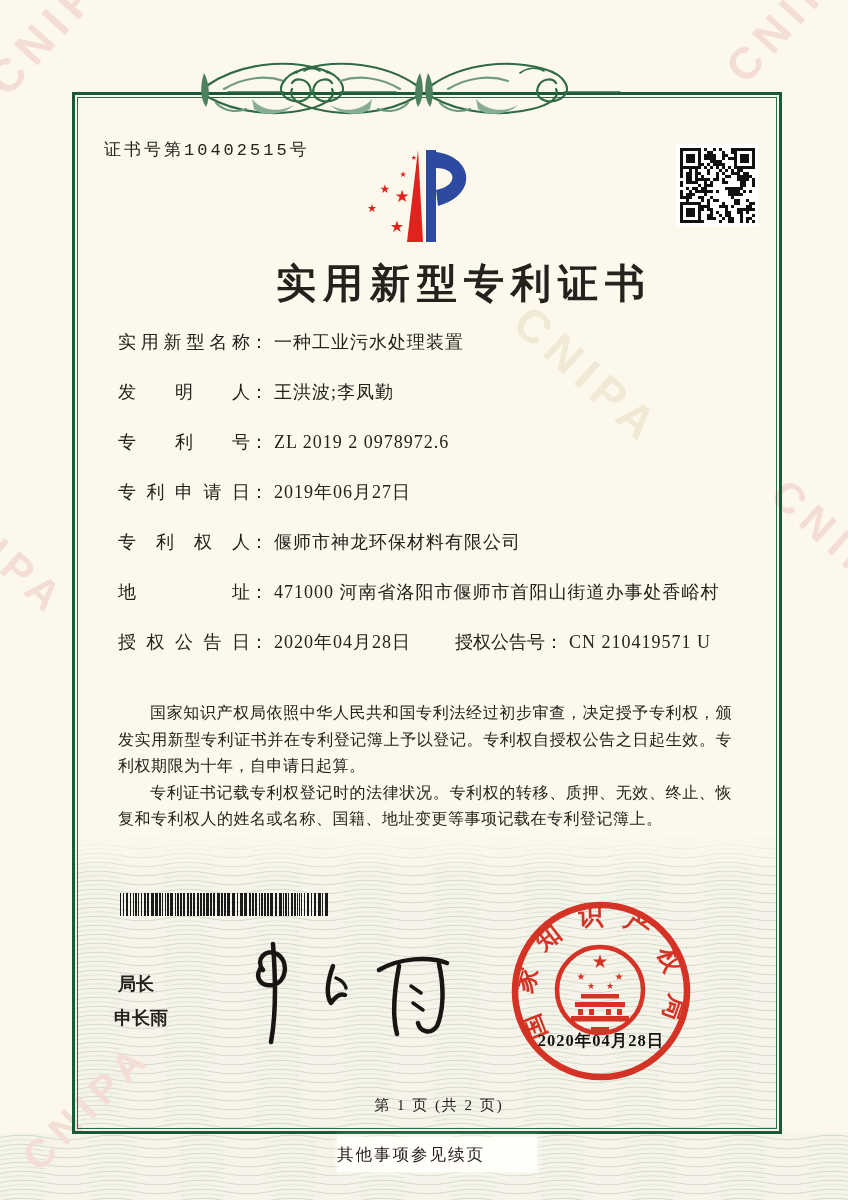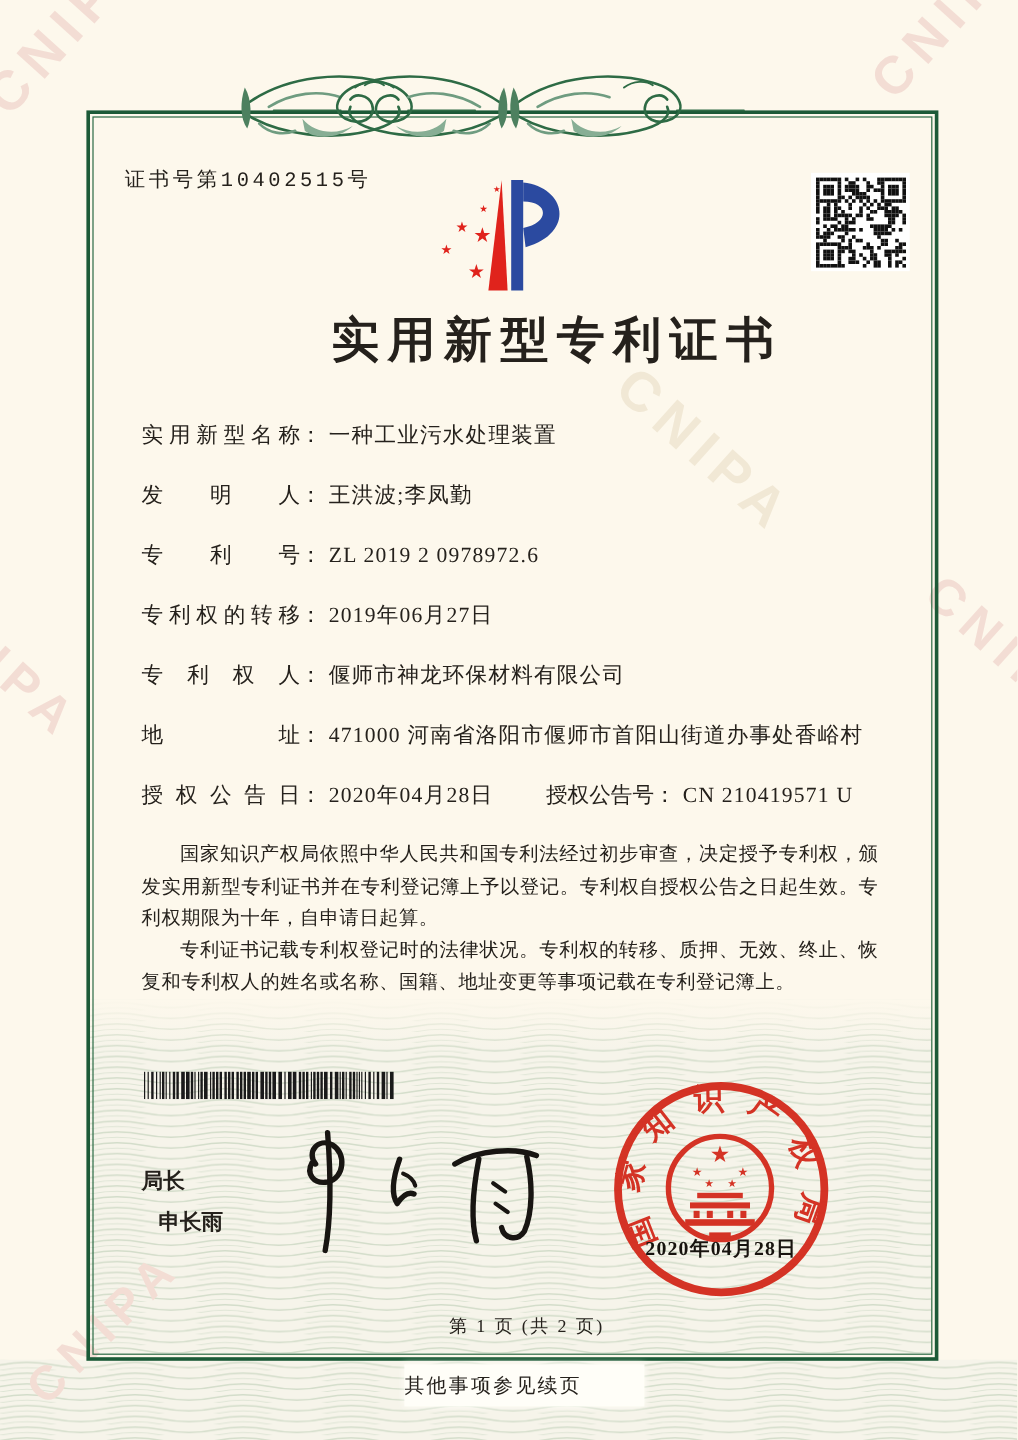--- a/index.html
+++ b/index.html
@@ -22,34 +22,34 @@
   .cert-border::after{content:"";position:absolute;left:2px;top:2px;right:2px;bottom:2px;
                border:1px solid #2a6a44;}
   .ornament{position:absolute;left:200px;top:55px;width:448px;height:78px;z-index:3;}
   
   .cert-no{position:absolute;left:104px;top:138px;font-size:17px;letter-spacing:3px;z-index:3;font-family:Liberation Mono, monospace;}
   .logo{position:absolute;left:356px;top:142px;width:132px;height:110px;z-index:3;}
   .qr{position:absolute;left:676px;top:144px;width:82px;height:82px;z-index:3;background:#fff;}
   .title{position:absolute;left:0;top:256px;width:100%;text-align:center;font-size:40px;
          font-weight:bold;letter-spacing:7px;z-index:3;padding-left:40px;}
   
-  .fields{position:absolute;left:118px;top:350px;width:620px;z-index:3;font-size:18px;}
+  .fields{position:absolute;left:118px;top:330px;width:620px;z-index:3;font-size:18px;}
   .frow{position:relative;height:20px;margin-bottom:30px;white-space:nowrap;}
   .flabel{display:inline-block;width:132px;text-align:justify;text-align-last:justify;vertical-align:top;}
   .fvalue{margin-left:6px;letter-spacing:1px;}
   .fpair2{position:absolute;left:337px;top:0;}
   
   .paras{position:absolute;left:118px;top:700px;width:614px;z-index:3;
          font-size:16px;line-height:26.5px;text-align:justify;letter-spacing:0.5px;}
   .paras p{margin:0;text-indent:2em;}
   
   .waves{position:absolute;z-index:0;}
   .barcode{position:absolute;left:120px;top:893px;width:214px;height:23px;z-index:3;}
   .director-title{position:absolute;left:118px;top:972px;font-size:18px;font-weight:bold;z-index:3;}
-  .director-name{position:absolute;left:132px;top:1006px;font-size:18px;font-weight:bold;z-index:3;}
+  .director-name{position:absolute;left:114px;top:1006px;font-size:18px;font-weight:bold;z-index:3;}
   .signature{position:absolute;left:233px;top:936px;width:228px;height:118px;z-index:4;}
   .seal{position:absolute;left:505px;top:896px;width:192px;height:192px;z-index:3;opacity:0.95;}
   .seal-date{position:absolute;left:505px;top:1030px;width:192px;text-align:center;z-index:4;
              font-size:16.5px;font-weight:bold;letter-spacing:1px;color:#17130e;}
   .page-info{position:absolute;left:0;top:1096px;width:100%;text-align:center;
              font-size:15px;letter-spacing:2px;z-index:3;padding-left:15px;}
   .footer-note{position:absolute;left:337px;top:1137px;width:200px;height:35px;z-index:3;
                background:#fffef8;text-align:left;line-height:35px;font-size:16.5px;
                letter-spacing:2px;box-shadow:0 0 6px rgba(255,255,250,.9);}
 </style>
@@ -441,21 +441,21 @@
     <div class="frow">
       <span class="flabel">实用新型名称</span><span>：</span><span class="fvalue">一种工业污水处理装置</span>
     </div>
     <div class="frow">
       <span class="flabel">发明人</span><span>：</span><span class="fvalue">王洪波;李凤勤</span>
     </div>
     <div class="frow">
       <span class="flabel">专利号</span><span>：</span><span class="fvalue">ZL 2019 2 0978972.6</span>
     </div>
     <div class="frow">
-      <span class="flabel">专利权的转移</span><span>：</span><span class="fvalue">2019年06月27日</span>
+      <span class="flabel">专利申请日</span><span>：</span><span class="fvalue">2019年06月27日</span>
     </div>
     <div class="frow">
       <span class="flabel">专利权人</span><span>：</span><span class="fvalue">偃师市神龙环保材料有限公司</span>
     </div>
     <div class="frow">
       <span class="flabel">地址</span><span>：</span><span class="fvalue">471000 河南省洛阳市偃师市首阳山街道办事处香峪村</span>
     </div>
     <div class="frow">
       <span class="flabel">授权公告日</span><span>：</span><span class="fvalue">2020年04月28日</span>
       <span class="fpair2">

